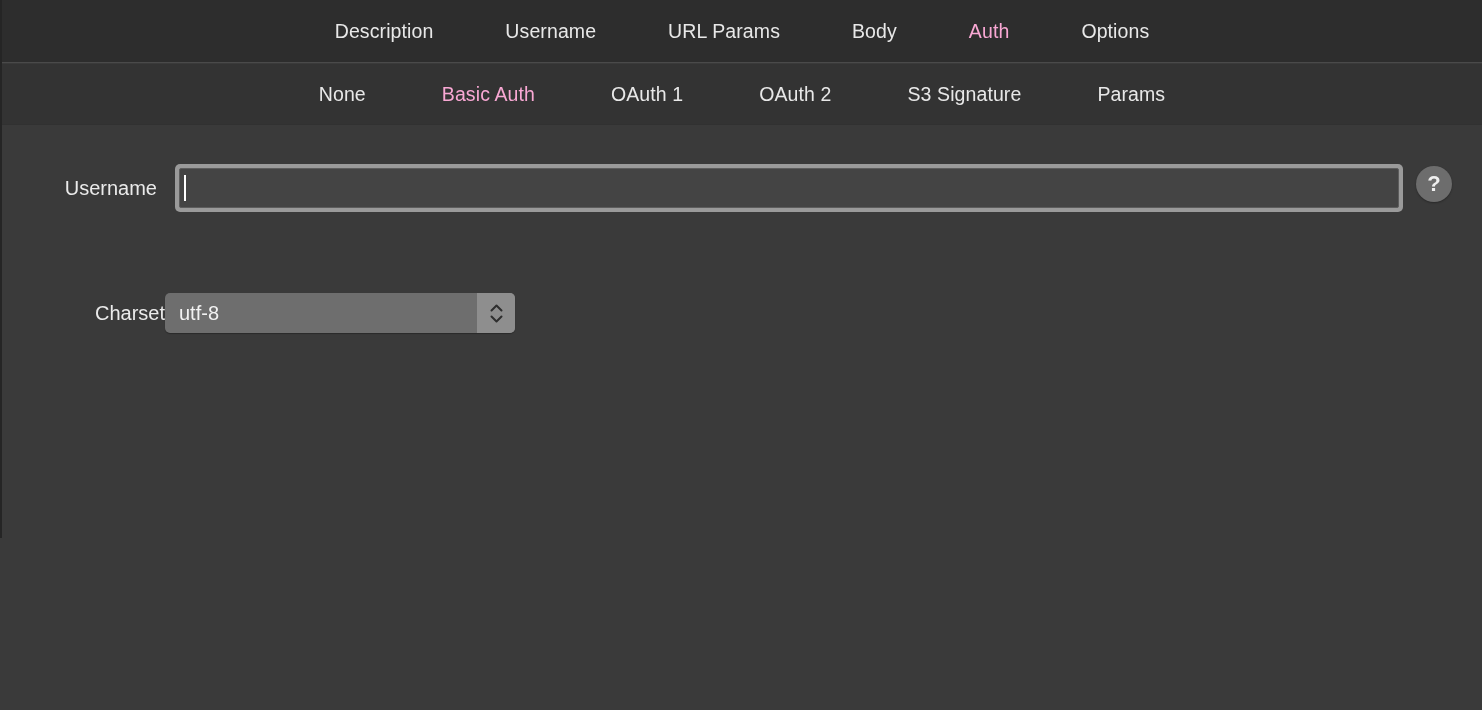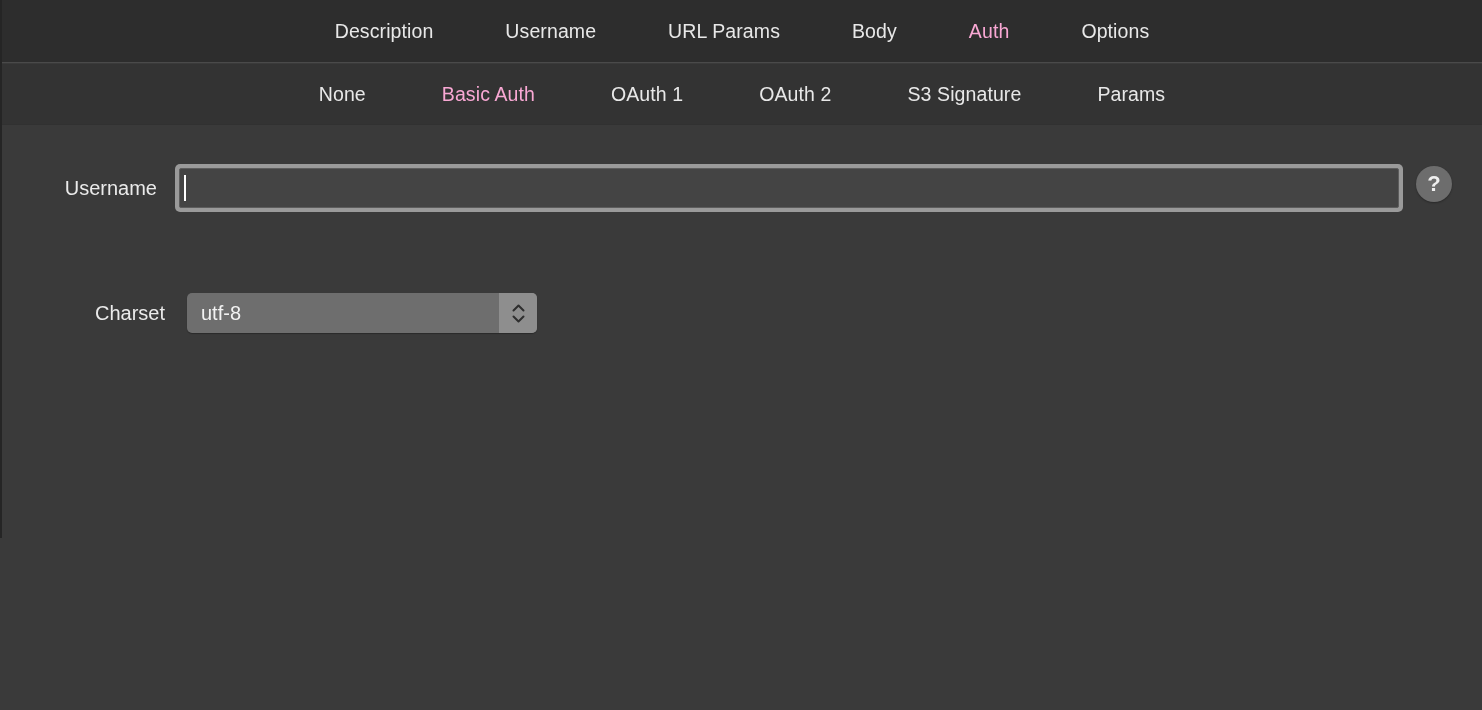--- a/index.html
+++ b/index.html
@@ -149,21 +149,20 @@
     outline: none;
     color: #e8e8e8;
     font-size: 19px;
     font-family: "Liberation Sans", sans-serif;
   }
 
   
   .row-charset { top: 166px; height: 42px; padding-left: 8px; }
 
   .popup-button {
-    margin-left: 22px;
     width: 350px;
     height: 40px;
     background: #6e6e6e;
     border-radius: 5px;
     display: flex;
     align-items: center;
     position: relative;
     box-shadow: 0 1px 1px rgba(0,0,0,0.28);
     cursor: default;
   }

